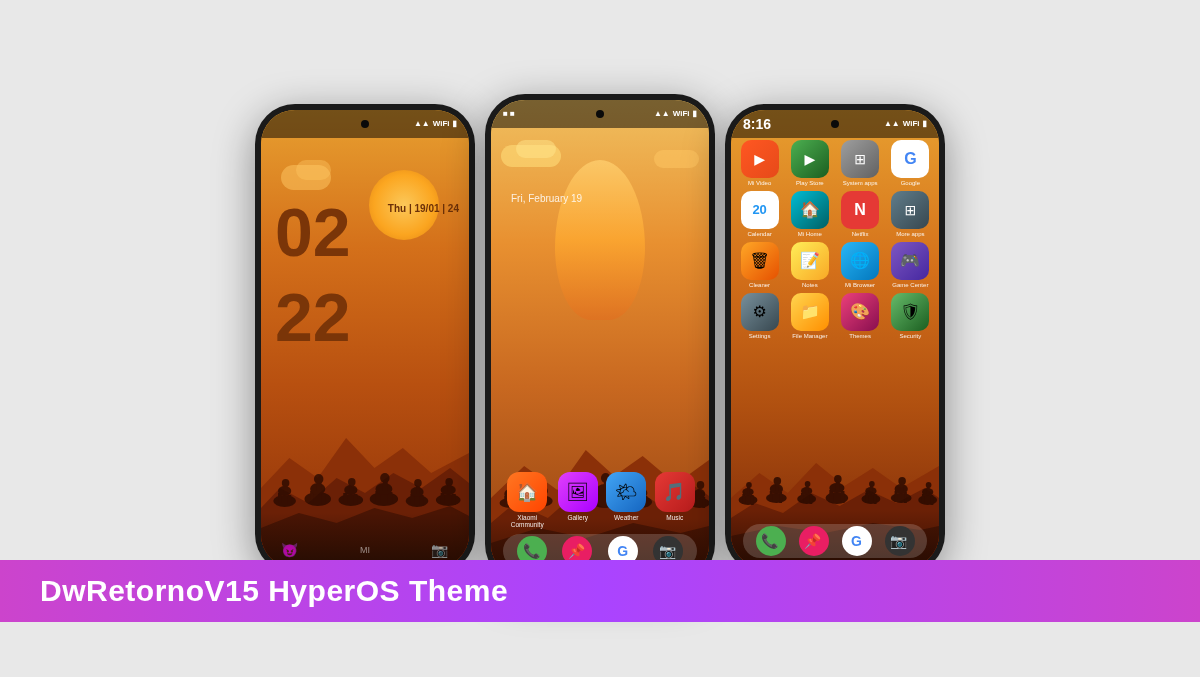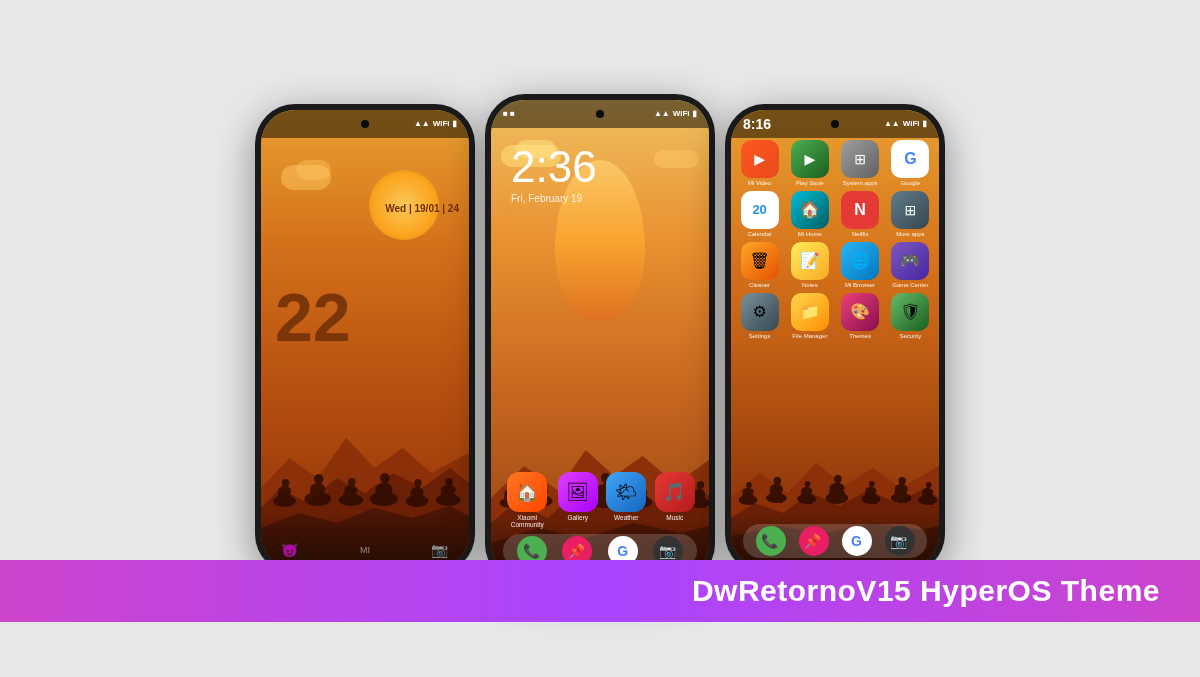--- a/index.html
+++ b/index.html
@@ -210,23 +210,24 @@
         <div class="status-right">
           <span>▲▲</span>
           <span>WiFi</span>
           <span>▮</span>
         </div>
       </div>
       <div class="notch-area">
         <div class="punch-hole"></div>
       </div>
 
+      <div style="position:absolute; top:90px; left:14px; color:#7a3508; font-size:68px; font-weight:900; line-height:0.95; font-family:'Arial Black',Arial,sans-serif;">02</div>
       <div style="position:absolute; top:175px; left:14px; color:#7a3508; font-size:68px; font-weight:900; line-height:0.95; font-family:'Arial Black',Arial,sans-serif;">22</div>
 
-      <div style="position:absolute; top:92px; right:10px; color:#6b3008; font-size:10px; font-weight:700; text-align:right; line-height:1.3;">Wed | 19/01 | 24</div>
+      <div style="position:absolute; top:92px; right:10px; color:#6b3008; font-size:10px; font-weight:700; text-align:right; line-height:1.3;">Thu | 19/01 | 24</div>
 
       <div style="position:absolute; bottom:10px; left:0; right:0; display:flex; justify-content:space-between; padding:0 20px; align-items:center;">
         <span style="color:rgba(255,255,255,0.7); font-size:14px;">😈</span>
         <span style="color:rgba(255,255,255,0.5); font-size:9px;">MI</span>
         <span style="color:rgba(255,255,255,0.7); font-size:14px;">📷</span>
       </div>
     </div>
   </div>
 
   <div class="phone phone-center">
@@ -307,21 +308,20 @@
         <div class="status-right">
           <span>▲▲</span>
           <span>WiFi</span>
           <span>▮</span>
         </div>
       </div>
       <div class="notch-area">
         <div class="punch-hole"></div>
       </div>
 
-      <div style="position:absolute; top:42px; left:20px; color:white; font-size:44px; font-weight:300;">2:36</div>
       <div style="position:absolute; top:93px; left:20px; color:rgba(255,255,255,0.85); font-size:10px;">Fri, February 19</div>
 
 
       <div style="position:absolute; bottom:50px; left:10px; right:10px; display:flex; justify-content:space-around;">
 
         <div style="display:flex; flex-direction:column; align-items:center; gap:2px;">
           <div style="width:40px; height:40px; border-radius:12px; background:linear-gradient(135deg,#ff7722,#ff4400); display:flex; align-items:center; justify-content:center; font-size:18px;">🏠</div>
           <span style="color:rgba(255,255,255,0.9); font-size:6.5px; text-align:center; max-width:44px;">Xiaomi Community</span>
         </div>
 
@@ -511,15 +511,15 @@
       <div style="position:absolute; bottom:10px; left:12px; right:12px; height:34px; background:rgba(255,255,255,0.18); border-radius:20px; display:flex; align-items:center; justify-content:space-around; padding:0 6px;">
         <div style="width:30px; height:30px; border-radius:50%; background:#4caf50; display:flex; align-items:center; justify-content:center; font-size:14px;">📞</div>
         <div style="width:30px; height:30px; border-radius:50%; background:#e91e63; display:flex; align-items:center; justify-content:center; font-size:14px;">📌</div>
         <div style="width:30px; height:30px; border-radius:50%; background:white; display:flex; align-items:center; justify-content:center; font-size:14px; font-weight:700; color:#4285f4;">G</div>
         <div style="width:30px; height:30px; border-radius:50%; background:#333; display:flex; align-items:center; justify-content:center; font-size:14px;">📷</div>
       </div>
     </div>
   </div>
 </div>
 
-<div style="position:absolute; bottom:55px; left:0; right:0; background:linear-gradient(90deg, #cc44cc 0%, #aa44ff 50%, #cc44cc 100%); padding:14px 40px; text-align:right; z-index:10;">
+<div style="position:absolute; bottom:55px; left:0; right:0; background:linear-gradient(90deg, #cc44cc 0%, #aa44ff 50%, #cc44cc 100%); padding:14px 40px; text-align:left; z-index:10;">
   <span style="color:white; font-size:30px; font-weight:900; font-family:'Arial Black',Arial,sans-serif; letter-spacing:0.5px;">DwRetornoV15 HyperOS Theme</span>
 </div>
 
 </body></html>

